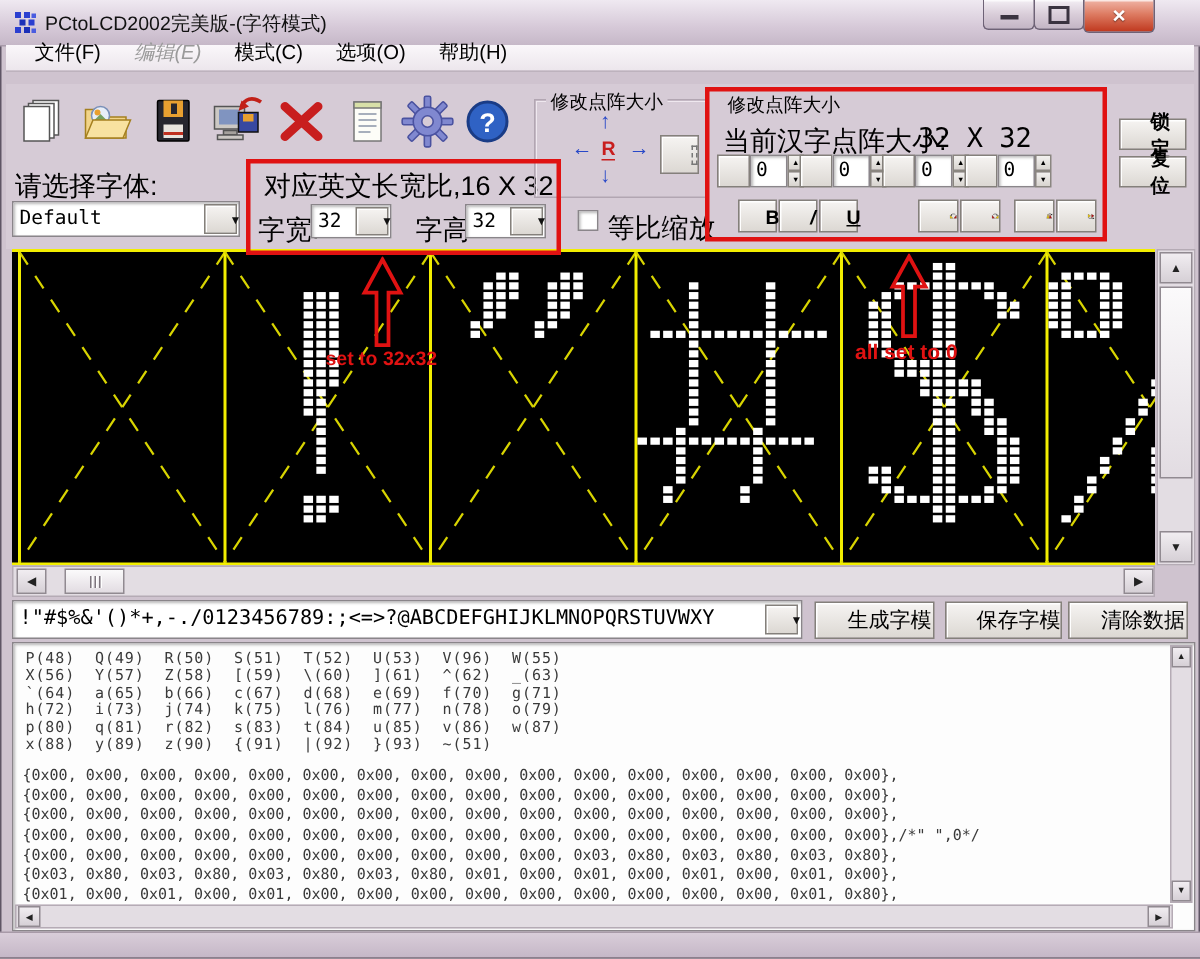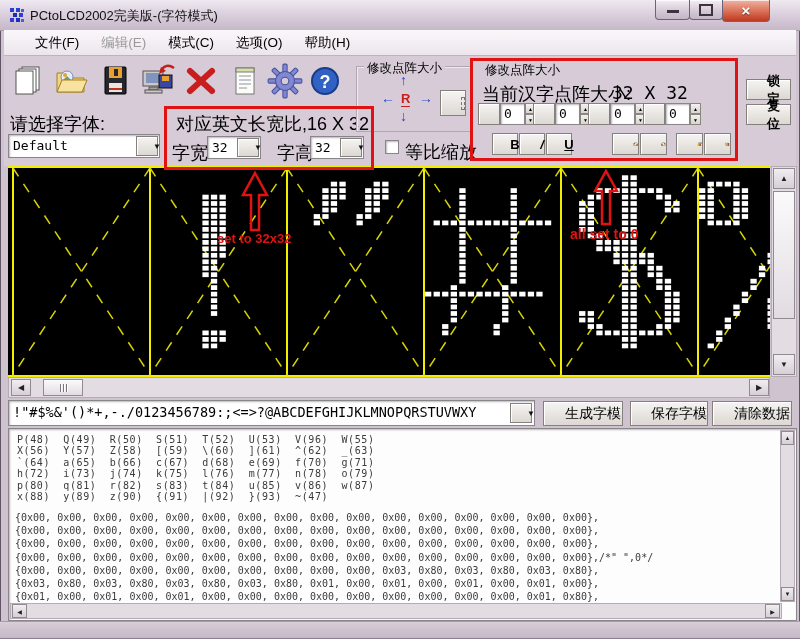--- a/index.html
+++ b/index.html
@@ -11,23 +11,23 @@
   .titlebar{left:0;top:0;width:800px;height:30px;background:linear-gradient(#efe9f1,#d6c9d8 60%,#c6b8c8);border-bottom:1px solid #a79aa9;padding-left:44px;}
   .title-text{left:30px;top:7px;font-size:13px;color:#111;}
   .winbtn{top:0;height:19px;border:1px solid #6e6276;border-top:none;border-radius:0 0 4px 4px;
     background:linear-gradient(#f3eef4,#d9cdd9 50%,#c3b5c5);box-shadow:inset 0 1px 0 rgba(255,255,255,.7);
     display:flex;align-items:center;justify-content:center;}
   .winbtn.close{background:linear-gradient(#f0b4a6,#dd7b62 45%,#c0391f);height:21px;}
   .glyph-min{width:12px;height:3px;background:#3a3340;margin-top:4px;}
   .glyph-max{width:10px;height:8px;border:2px solid #3a3340;background:transparent;}
   .glyph-close{color:#fff;font-weight:bold;font-size:15px;text-shadow:0 1px 1px rgba(0,0,0,.5);line-height:1;}
   
-  .menubar{left:4px;top:30px;width:792px;height:26px;background:linear-gradient(#faf7fa,#ece6ec);border-bottom:1px solid #bdb2bd;display:flex;align-items:flex-end;padding-left:20px;box-sizing:border-box;}
+  .menubar{left:4px;top:30px;width:792px;height:18px;background:linear-gradient(#faf7fa,#ece6ec);border-bottom:1px solid #bdb2bd;display:flex;align-items:flex-end;padding-left:8px;box-sizing:border-box;}
   .menu-item{font-size:13.5px;padding:3px 11px;}
-  .menu-item.disabled{color:#9a9a9a;}
+  .menu-item.disabled{color:#9a9a9a;font-style:italic;}
   
   .panel{left:4px;top:56px;width:792px;height:110px;background:#d6cbd6;}
   .toolbtn{top:60px;width:38px;height:42px;display:flex;align-items:center;justify-content:center;}
   
   .btn3d{background:linear-gradient(#f6f4f2,#dcd8d3);border:1px solid #84807b;box-shadow:inset 1px 1px 0 #fff;
     display:flex;align-items:center;justify-content:center;box-sizing:border-box;font-size:13px;padding-left:20px;}
   .sunken{background:#fff;border:1px solid #8a858a;box-shadow:inset 1px 1px 2px rgba(0,0,0,.28);box-sizing:border-box;}
   .combo-text{font-family:"DejaVu Sans Mono",monospace;font-size:13px;padding:3px 4px;white-space:nowrap;overflow:hidden;}
   .drop{font-size:8px;color:#111;}
   .lbl{font-size:18px;white-space:nowrap;}
@@ -713,21 +713,21 @@
   <div class="abs btn3d" style="left:630px;top:401px;width:78px;height:25px;font-size:14px">保存字模</div>
   <div class="abs btn3d" style="left:712px;top:401px;width:80px;height:25px;font-size:14px">清除数据</div>
 
   <div class="abs sunken" style="left:8px;top:428px;width:789px;height:193px;background:#fdfdfd">
     <div class="abs" style="left:8px;top:5px">
       <div class="mono outline">P(48)  Q(49)  R(50)  S(51)  T(52)  U(53)  V(96)  W(55)</div>
       <div class="mono outline">X(56)  Y(57)  Z(58)  [(59)  \(60)  ](61)  ^(62)  _(63)</div>
       <div class="mono outline">`(64)  a(65)  b(66)  c(67)  d(68)  e(69)  f(70)  g(71)</div>
       <div class="mono outline">h(72)  i(73)  j(74)  k(75)  l(76)  m(77)  n(78)  o(79)</div>
       <div class="mono outline">p(80)  q(81)  r(82)  s(83)  t(84)  u(85)  v(86)  w(87)</div>
-      <div class="mono outline">x(88)  y(89)  z(90)  {(91)  |(92)  }(93)  ~(47)</div>
+      <div class="mono outline">x(88)  y(89)  z(90)  {(91)  |(92)  }(93)  ~(51)</div>
     </div>
     <div class="abs" style="left:6px;top:82px">
       <div class="mono hexline">{0x00, 0x00, 0x00, 0x00, 0x00, 0x00, 0x00, 0x00, 0x00, 0x00, 0x00, 0x00, 0x00, 0x00, 0x00, 0x00},</div>
       <div class="mono hexline">{0x00, 0x00, 0x00, 0x00, 0x00, 0x00, 0x00, 0x00, 0x00, 0x00, 0x00, 0x00, 0x00, 0x00, 0x00, 0x00},</div>
       <div class="mono hexline">{0x00, 0x00, 0x00, 0x00, 0x00, 0x00, 0x00, 0x00, 0x00, 0x00, 0x00, 0x00, 0x00, 0x00, 0x00, 0x00},</div>
       <div class="mono hexline">{0x00, 0x00, 0x00, 0x00, 0x00, 0x00, 0x00, 0x00, 0x00, 0x00, 0x00, 0x00, 0x00, 0x00, 0x00, 0x00},/*" ",0*/</div>
       <div class="mono hexline">{0x00, 0x00, 0x00, 0x00, 0x00, 0x00, 0x00, 0x00, 0x00, 0x00, 0x03, 0x80, 0x03, 0x80, 0x03, 0x80},</div>
       <div class="mono hexline">{0x03, 0x80, 0x03, 0x80, 0x03, 0x80, 0x03, 0x80, 0x01, 0x00, 0x01, 0x00, 0x01, 0x00, 0x01, 0x00},</div>
       <div class="mono hexline">{0x01, 0x00, 0x01, 0x00, 0x01, 0x00, 0x00, 0x00, 0x00, 0x00, 0x00, 0x00, 0x00, 0x00, 0x01, 0x80},</div>
     </div>

